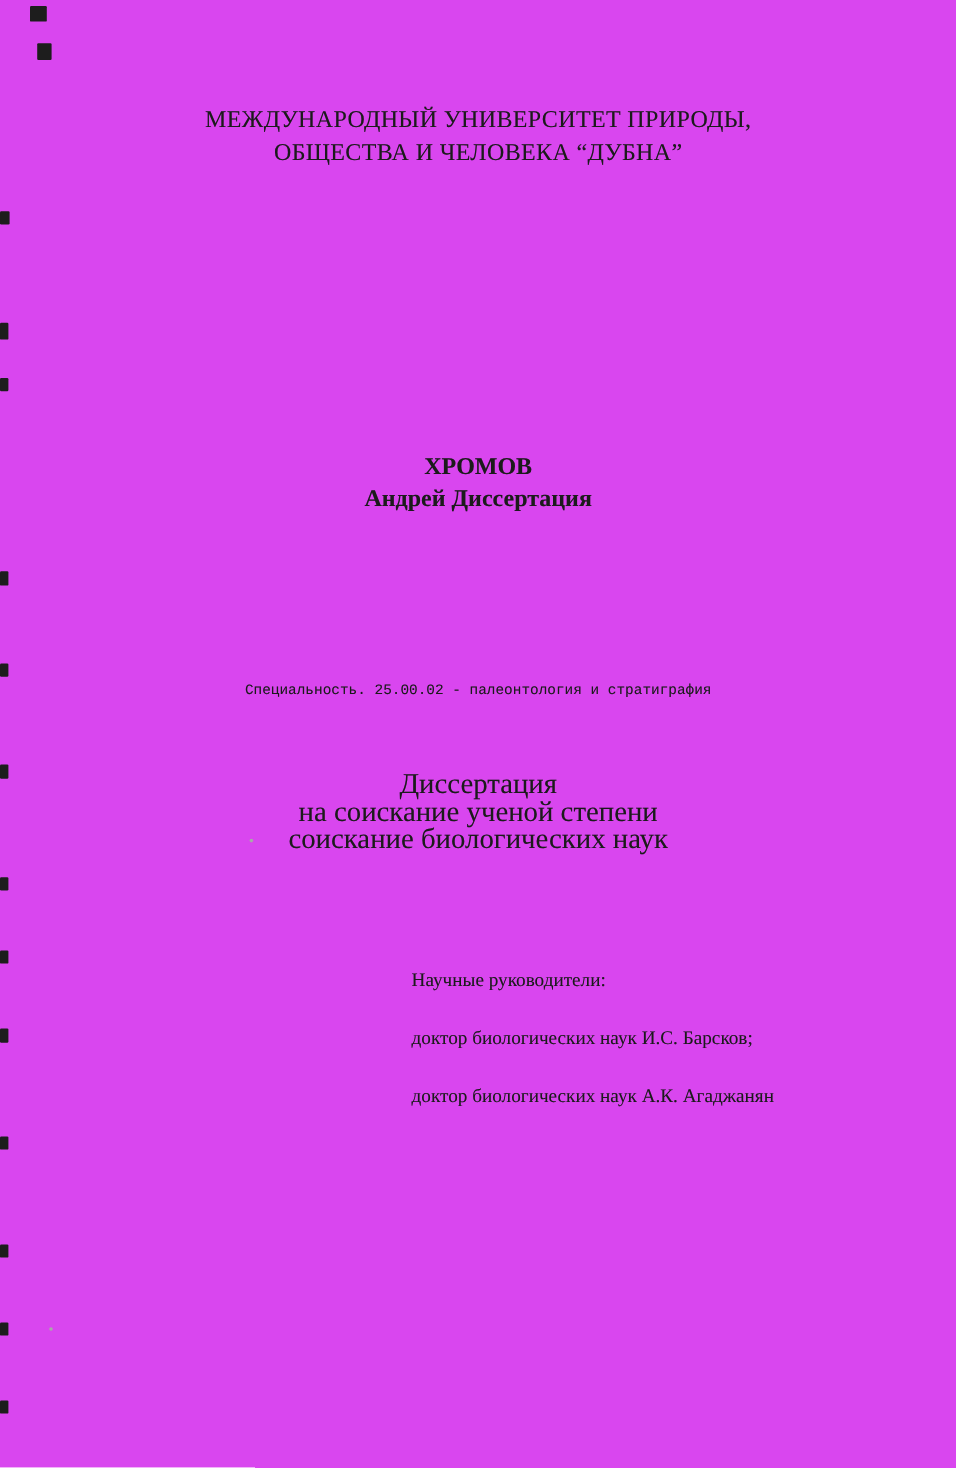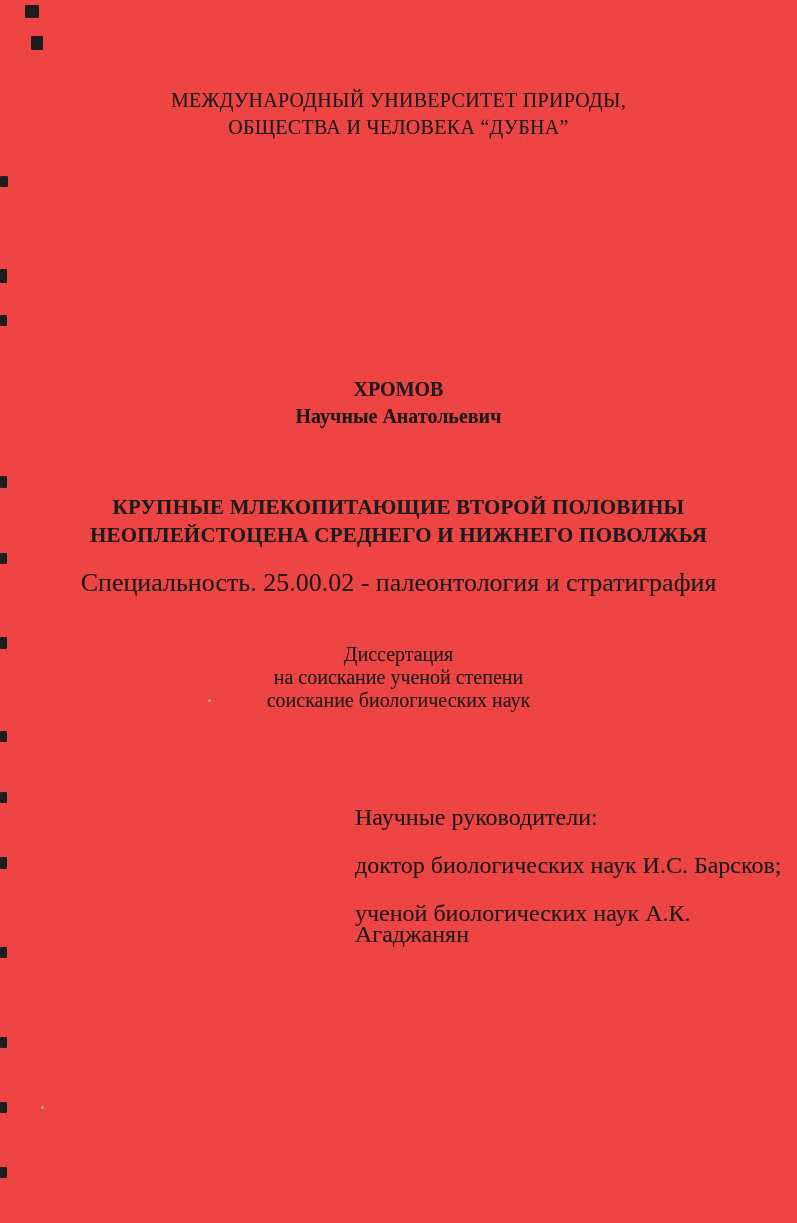--- a/index.html
+++ b/index.html
@@ -1,34 +1,34 @@
 <!DOCTYPE html>
 <html><head>
 <meta charset="utf-8">
 <style>
   html,body{margin:0;padding:0;background:#ffffff;}
   .page{
     position:relative;
     width:797px;height:1223px;
-    background:#ef4444;
+    background:#d946ef;
     font-family:"Liberation Serif", serif;
     color:#1b1b1b;
     overflow:hidden;
     text-shadow:0 0 0.5px rgba(30,30,30,0.35);
   }
   .center{left:0;right:0;text-align:center;}
   .header{position:absolute;top:87px;font-size:20px;line-height:27px;letter-spacing:0.3px;}
   .manuscript{position:absolute;top:212px;right:34px;text-align:right;font-size:20px;line-height:28px;}
   .manuscript .note{font-style:italic;padding-right:26px;}
   .manuscript .udk{white-space:pre;}
   .author{position:absolute;top:376px;font-weight:bold;font-size:20px;line-height:27px;}
   .title{position:absolute;top:493px;font-weight:bold;font-size:21px;line-height:28px;letter-spacing:0.2px;}
-  .specialty{position:absolute;top:568px;font-size:26px;}
-  .thesis{position:absolute;top:643px;font-size:20px;line-height:23px;}
-  .supervisors{position:absolute;top:807px;left:355px;font-size:24px;line-height:21px;}
+  .specialty{position:absolute;top:568px;font-size:12px;font-family:Liberation Mono, monospace;}
+  .thesis{position:absolute;top:643px;font-size:24px;line-height:23px;}
+  .supervisors{position:absolute;top:807px;left:343px;font-size:16px;line-height:21px;}
   .supervisors p{margin:0 0 27px 0;}
   .cityyear{position:absolute;top:1041px;font-size:20px;}
   .mark{position:absolute;background:#1d1d1d;border-radius:1px;}
   .speck{position:absolute;background:#a9a9a9;border-radius:50%;}
 </style>
 </head>
 <body>
 
 <div class="page">
 
@@ -53,36 +53,32 @@
   <div class="header center">
     <div>МЕЖДУНАРОДНЫЙ УНИВЕРСИТЕТ ПРИРОДЫ,</div>
     <div>ОБЩЕСТВА И ЧЕЛОВЕКА “ДУБНА”</div>
   </div>
 
   <div class="manuscript">
   </div>
 
   <div class="author center">
     <div>ХРОМОВ</div>
-    <div>Научные Анатольевич</div>
+    <div>Андрей Диссертация</div>
   </div>
 
-  <div class="title center">
-    <div>КРУПНЫЕ МЛЕКОПИТАЮЩИЕ ВТОРОЙ ПОЛОВИНЫ</div>
-    <div>НЕОПЛЕЙСТОЦЕНА СРЕДНЕГО И НИЖНЕГО ПОВОЛЖЬЯ</div>
-  </div>
 
   <div class="specialty center">Специальность. 25.00.02 - палеонтология и стратиграфия</div>
 
   <div class="thesis center">
     <div>Диссертация</div>
     <div>на соискание ученой степени</div>
     <div>соискание биологических наук</div>
   </div>
 
   <div class="supervisors">
     <p>Научные руководители:</p>
     <p>доктор биологических наук И.С. Барсков;</p>
-    <p>ученой биологических наук А.К. Агаджанян</p>
+    <p>доктор биологических наук А.К. Агаджанян</p>
   </div>
 
 
 </div>
 
 </body></html>

